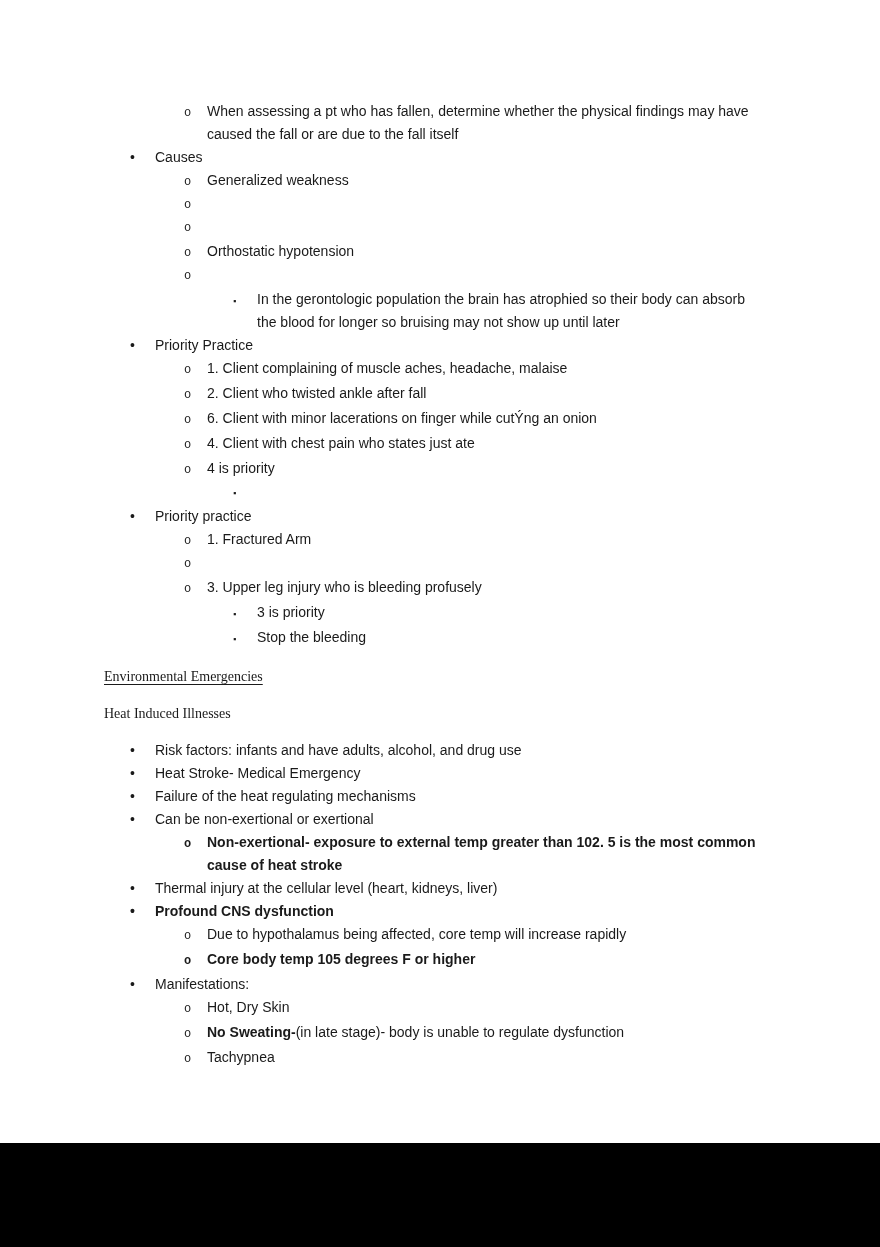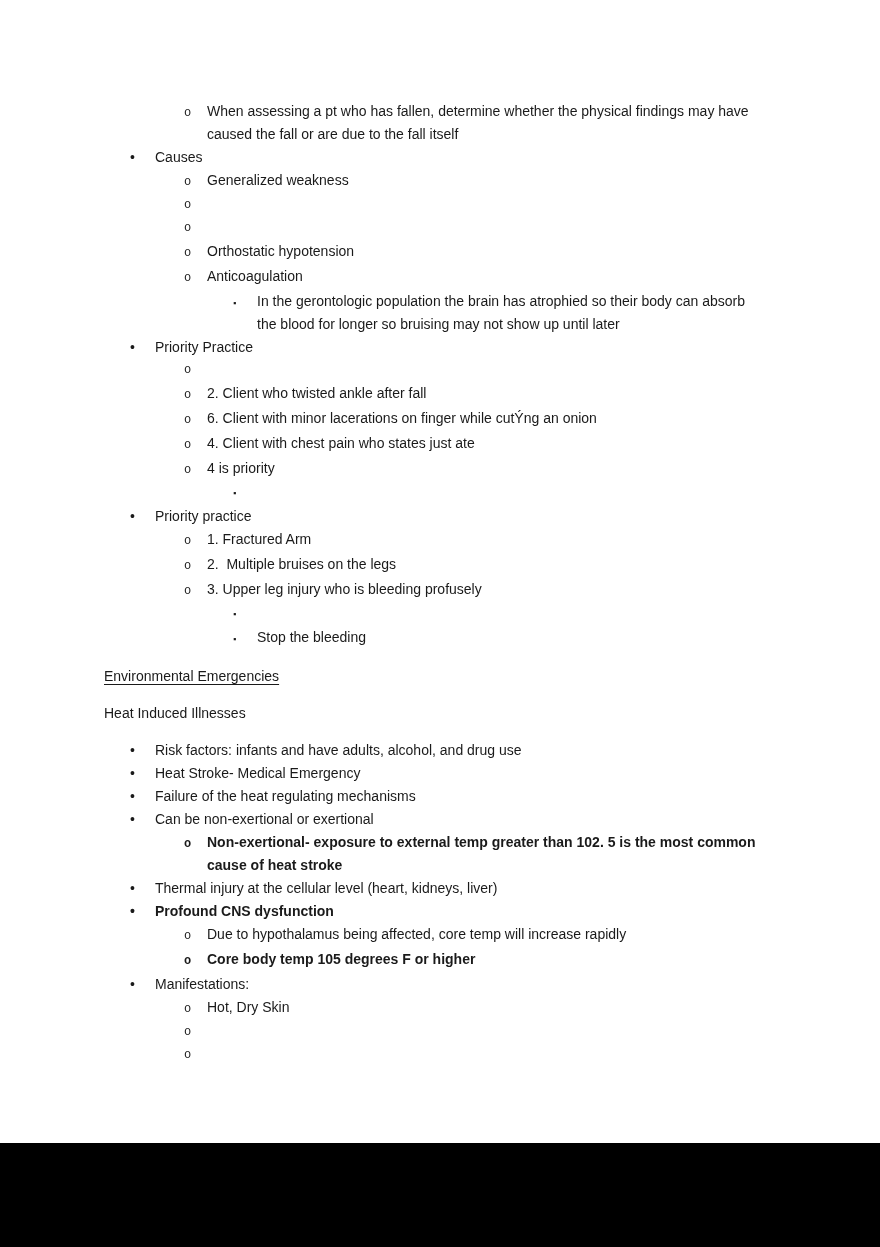--- a/index.html
+++ b/index.html
@@ -41,21 +41,21 @@
   .lvl1 { padding-left: 26px; }
   .lvl2 { padding-left: 80px; }
   .lvl3 { padding-left: 129px; }
   .marker {
     flex: 0 0 auto;
     display: inline-block;
   }
   .m1 { width: 25px; font-size: 14px; }
   .m2 { width: 23px; font-size: 12px; font-family: "Liberation Mono", monospace; }
   .m3 { width: 24px; font-size: 9px; }
-  .heading { padding-left: 0; }
+  .heading { padding-left: 0; font-family: Liberation Serif, serif; }
   .underline { text-decoration: underline; text-underline-offset: 3px; }
   .bold { font-weight: 700; }
   .space-before { margin-top: 14px; }
   .bottom-band {
     position: absolute;
     left: 0;
     top: 1143px;
     width: 880px;
     height: 104px;
   }
@@ -85,33 +85,33 @@
         </div>
         <div class="block li lvl2">
           <span class="marker m2">o</span>
         </div>
         <div class="block li lvl2">
           <span class="marker m2">o</span>
           <span class="text"><span>Orthostatic hypotension</span></span>
         </div>
         <div class="block li lvl2">
           <span class="marker m2">o</span>
-          <span class="text"><span>Anticoagulation</span></span>
         </div>
         <div class="block li lvl3">
           <span class="marker m3">▪</span>
           <span class="text"><span>In the gerontologic population the brain has atrophied so their body can absorb
 the blood for longer so bruising may not show up until later</span></span>
         </div>
         <div class="block li lvl1">
           <span class="marker m1">•</span>
           <span class="text"><span>Priority Practice</span></span>
         </div>
         <div class="block li lvl2">
           <span class="marker m2">o</span>
+          <span class="text"><span>1. Client complaining of muscle aches, headache, malaise</span></span>
         </div>
         <div class="block li lvl2">
           <span class="marker m2">o</span>
           <span class="text"><span>2. Client who twisted ankle after fall</span></span>
         </div>
         <div class="block li lvl2">
           <span class="marker m2">o</span>
           <span class="text"><span>6. Client with minor lacerations on finger while cutÝng an onion</span></span>
         </div>
         <div class="block li lvl2">
@@ -128,28 +128,28 @@
         <div class="block li lvl1">
           <span class="marker m1">•</span>
           <span class="text"><span>Priority practice</span></span>
         </div>
         <div class="block li lvl2">
           <span class="marker m2">o</span>
           <span class="text"><span>1. Fractured Arm</span></span>
         </div>
         <div class="block li lvl2">
           <span class="marker m2">o</span>
-          <span class="text"><span>2.  Multiple bruises on the legs</span></span>
         </div>
         <div class="block li lvl2">
           <span class="marker m2">o</span>
           <span class="text"><span>3. Upper leg injury who is bleeding profusely</span></span>
         </div>
         <div class="block li lvl3">
           <span class="marker m3">▪</span>
+          <span class="text"><span>3 is priority</span></span>
         </div>
         <div class="block li lvl3">
           <span class="marker m3">▪</span>
           <span class="text"><span>Stop the bleeding</span></span>
         </div>
         <div class="block heading space-before">
           <span class="text underline"><span>Environmental Emergencies</span></span>
         </div>
         <div class="block heading space-before">
           <span class="text"><span>Heat Induced Illnesses</span></span>
@@ -194,20 +194,22 @@
         <div class="block li lvl1">
           <span class="marker m1">•</span>
           <span class="text"><span>Manifestations:</span></span>
         </div>
         <div class="block li lvl2">
           <span class="marker m2">o</span>
           <span class="text"><span>Hot, Dry Skin</span></span>
         </div>
         <div class="block li lvl2">
           <span class="marker m2">o</span>
-        </div>
-        <div class="block li lvl2">
-          <span class="marker m2">o</span>
+          <span class="text"><span class="bold">No Sweating-</span><span>(in late stage)- body is unable to regulate dysfunction</span></span>
+        </div>
+        <div class="block li lvl2">
+          <span class="marker m2">o</span>
+          <span class="text"><span>Tachypnea</span></span>
         </div>
       </div>
   </div>
   <div class="bottom-band" style="background: rgb(0, 0, 0);"></div>
 </div>
 
 </body></html>

